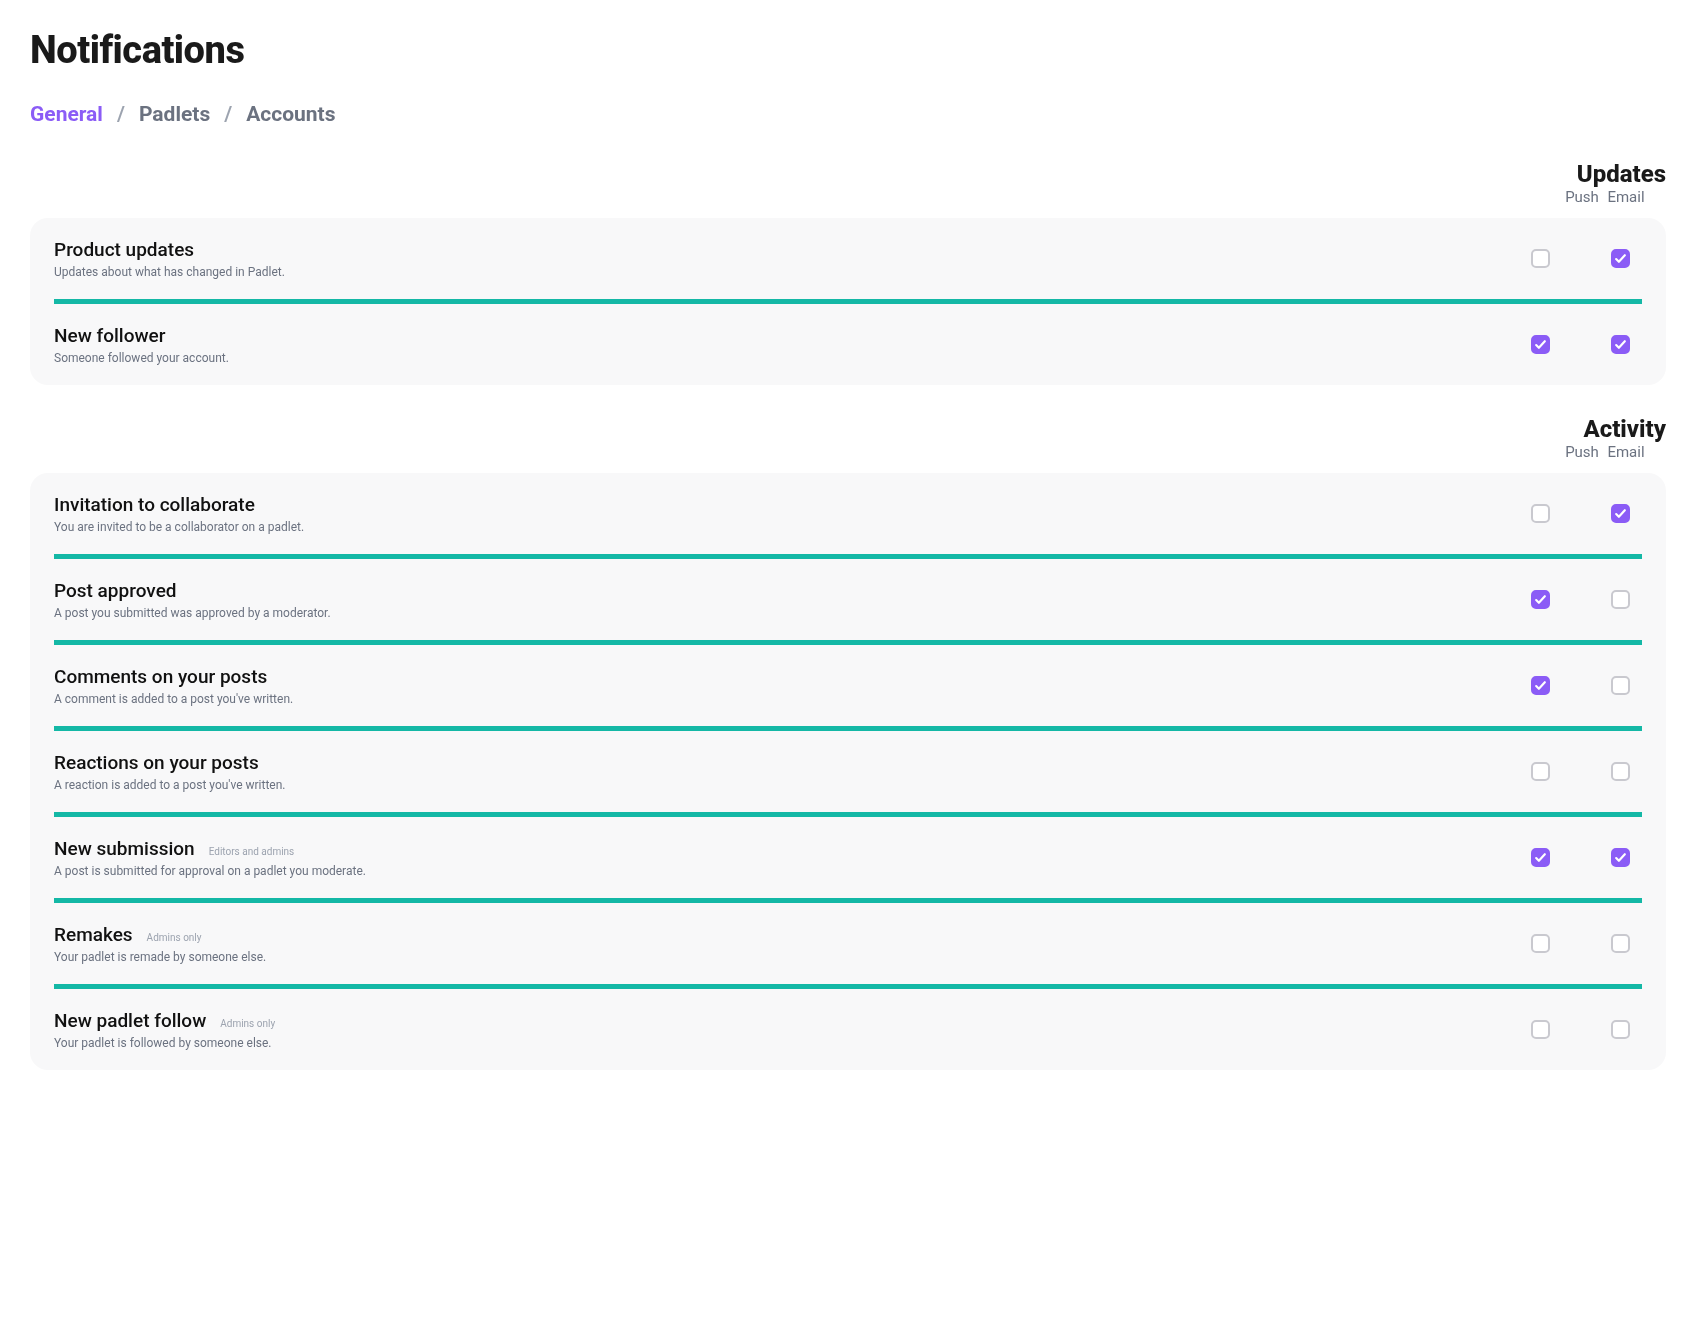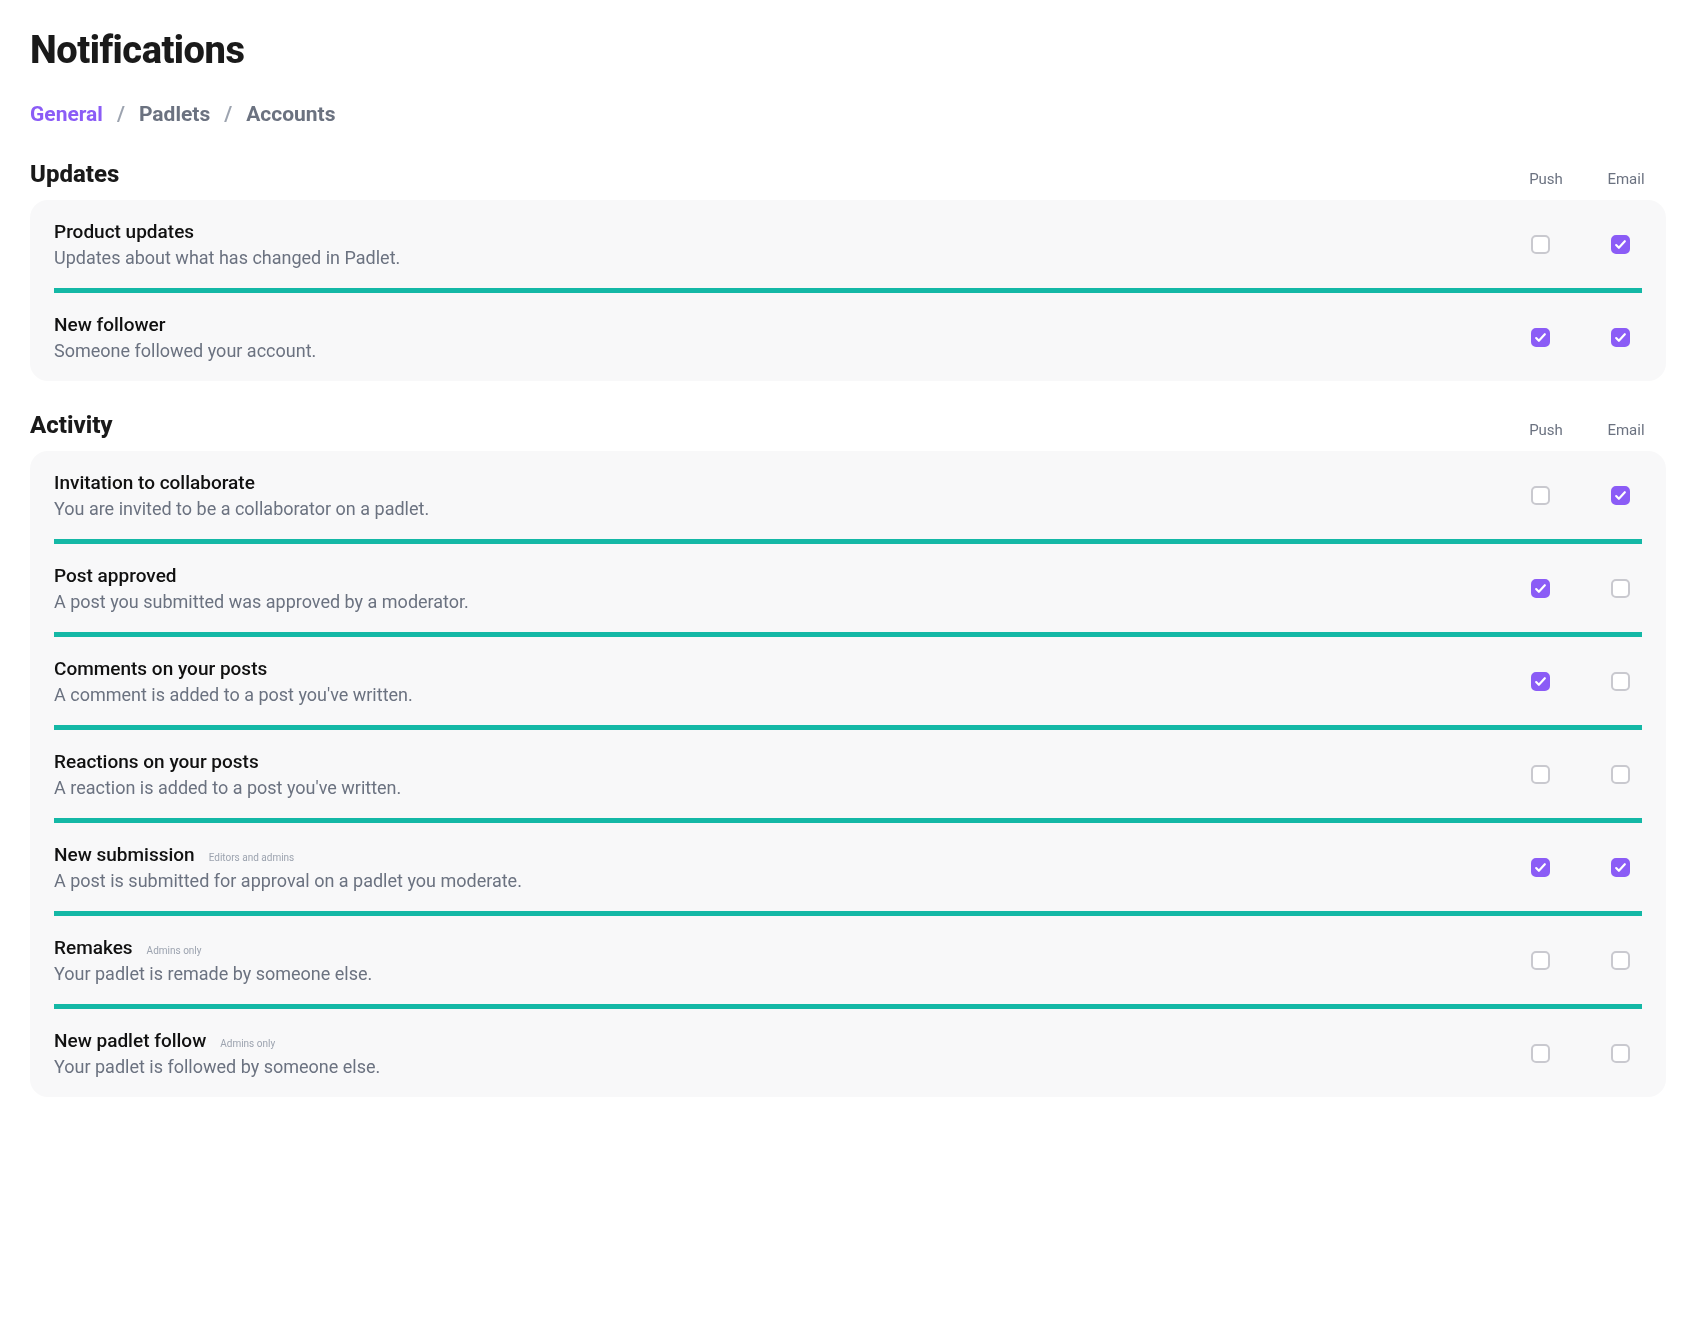--- a/index.html
+++ b/index.html
@@ -37,30 +37,29 @@
     .tab-sep {
       color: #9ca3af;
       font-weight: 600;
     }
     .section {
       margin-bottom: 30px;
     }
     .section-header {
       display: flex;
       align-items: flex-end;
-      justify-content: space-between;
       padding: 0 0 12px 0;
+      flex-direction: column;
     }
     .section-title {
       font-size: 24px;
       font-weight: 800;
     }
     .col-headers {
       display: flex;
-      gap: 36px;
       padding-right: 18px;
     }
     .col-header {
       font-size: 15px;
       color: #6b7280;
       width: 44px;
       text-align: center;
     }
     .card {
       background: #f8f8f9;
@@ -89,21 +88,21 @@
       font-size: 19px;
       font-weight: 500;
       color: #111;
     }
     .row-badge {
       font-size: 10px;
       color: #9ca3af;
       font-weight: 400;
     }
     .row-desc {
-      font-size: 18px;
+      font-size: 12px;
       color: #6b7280;
       margin-top: 4px;
     }
     .row-checks {
       display: flex;
       gap: 36px;
       padding-right: 0;
     }
     .checkbox-slot {
       width: 44px;

